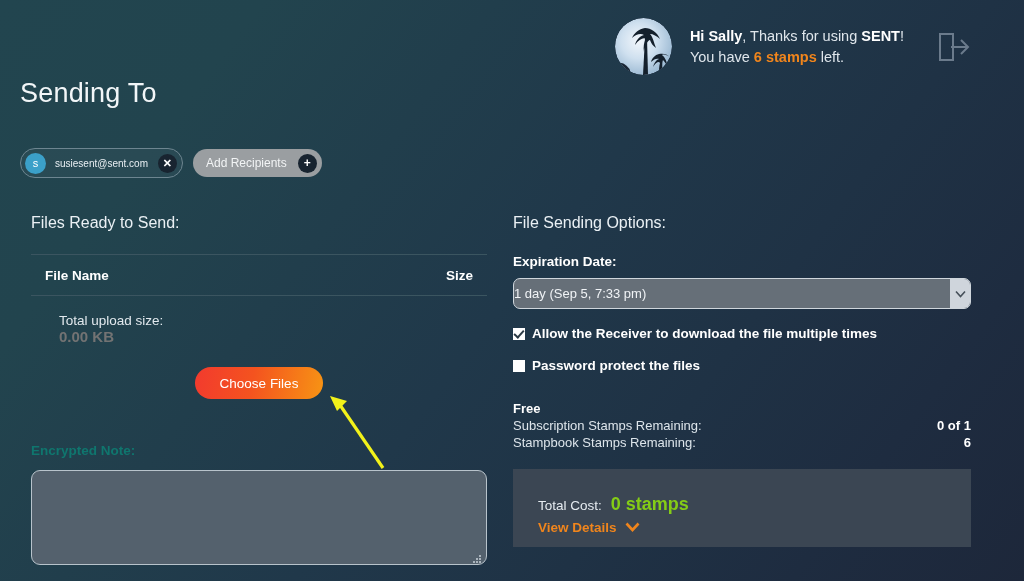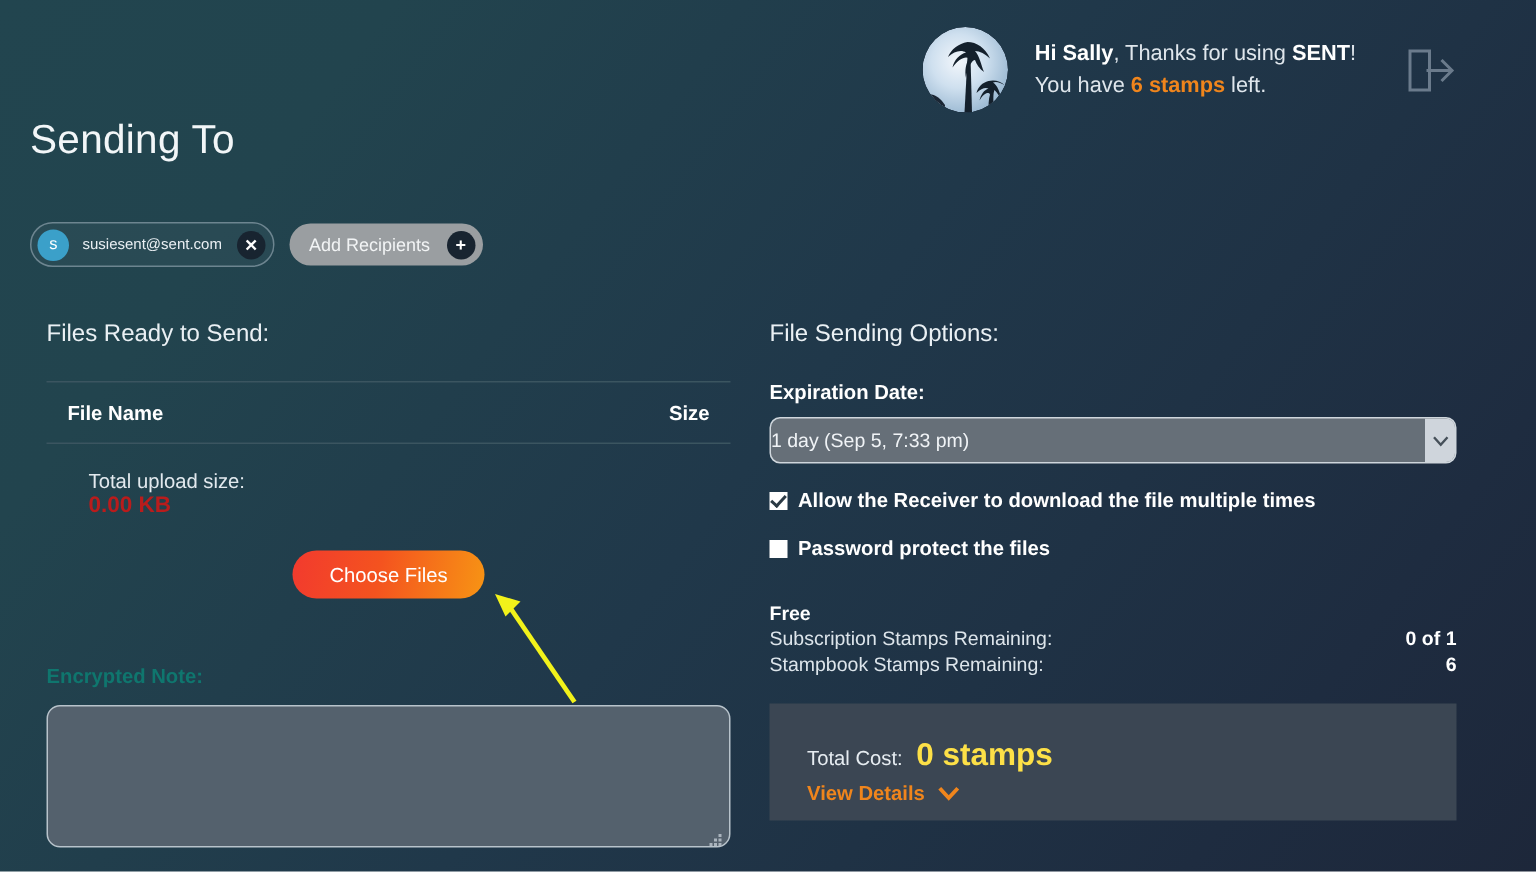--- a/index.html
+++ b/index.html
@@ -172,21 +172,21 @@
     font-weight: bold;
     color: #ffffff;
   }
   .file-total-row {
     display: flex;
     justify-content: space-between;
     padding: 17px 14px 0 28px;
     flex-direction: column;
   }
   .total-label { font-size: 13.5px; color: #e2e9ee; font-weight: 300; }
-  .total-value { font-size: 15px; font-weight: bold; color: #b91c1c; }
+  .total-value { font-size: 15px; font-weight: bold; color: #737373; }
 
   .choose-files-wrap {
     display: flex;
     justify-content: center;
     margin-top: 22px;
   }
   .btn-gradient {
     background: linear-gradient(100deg, #f23a2e 0%, #f4531f 45%, #f79414 100%);
     border: none;
     border-radius: 20px;
@@ -323,21 +323,21 @@
     background: #3b4653;
     display: flex;
     align-items: center;
     justify-content: space-between;
     padding: 12px 24px 0 25px;
     gap: 48px;
   }
   .cost-left { display: flex; flex-direction: column; gap: 5px; }
   .cost-top { display: flex; align-items: baseline; gap: 9px; }
   .cost-label { font-size: 13.5px; color: #e6ecf1; font-weight: 300; }
-  .cost-value { font-size: 21px; font-weight: bold; color: #fde047; }
+  .cost-value { font-size: 18px; font-weight: bold; color: #84cc16; }
   .view-details {
     display: flex;
     align-items: center;
     gap: 8px;
     color: #f0851c;
     font-size: 13.5px;
     font-weight: bold;
     cursor: pointer;
   }
   .approve-btn {

